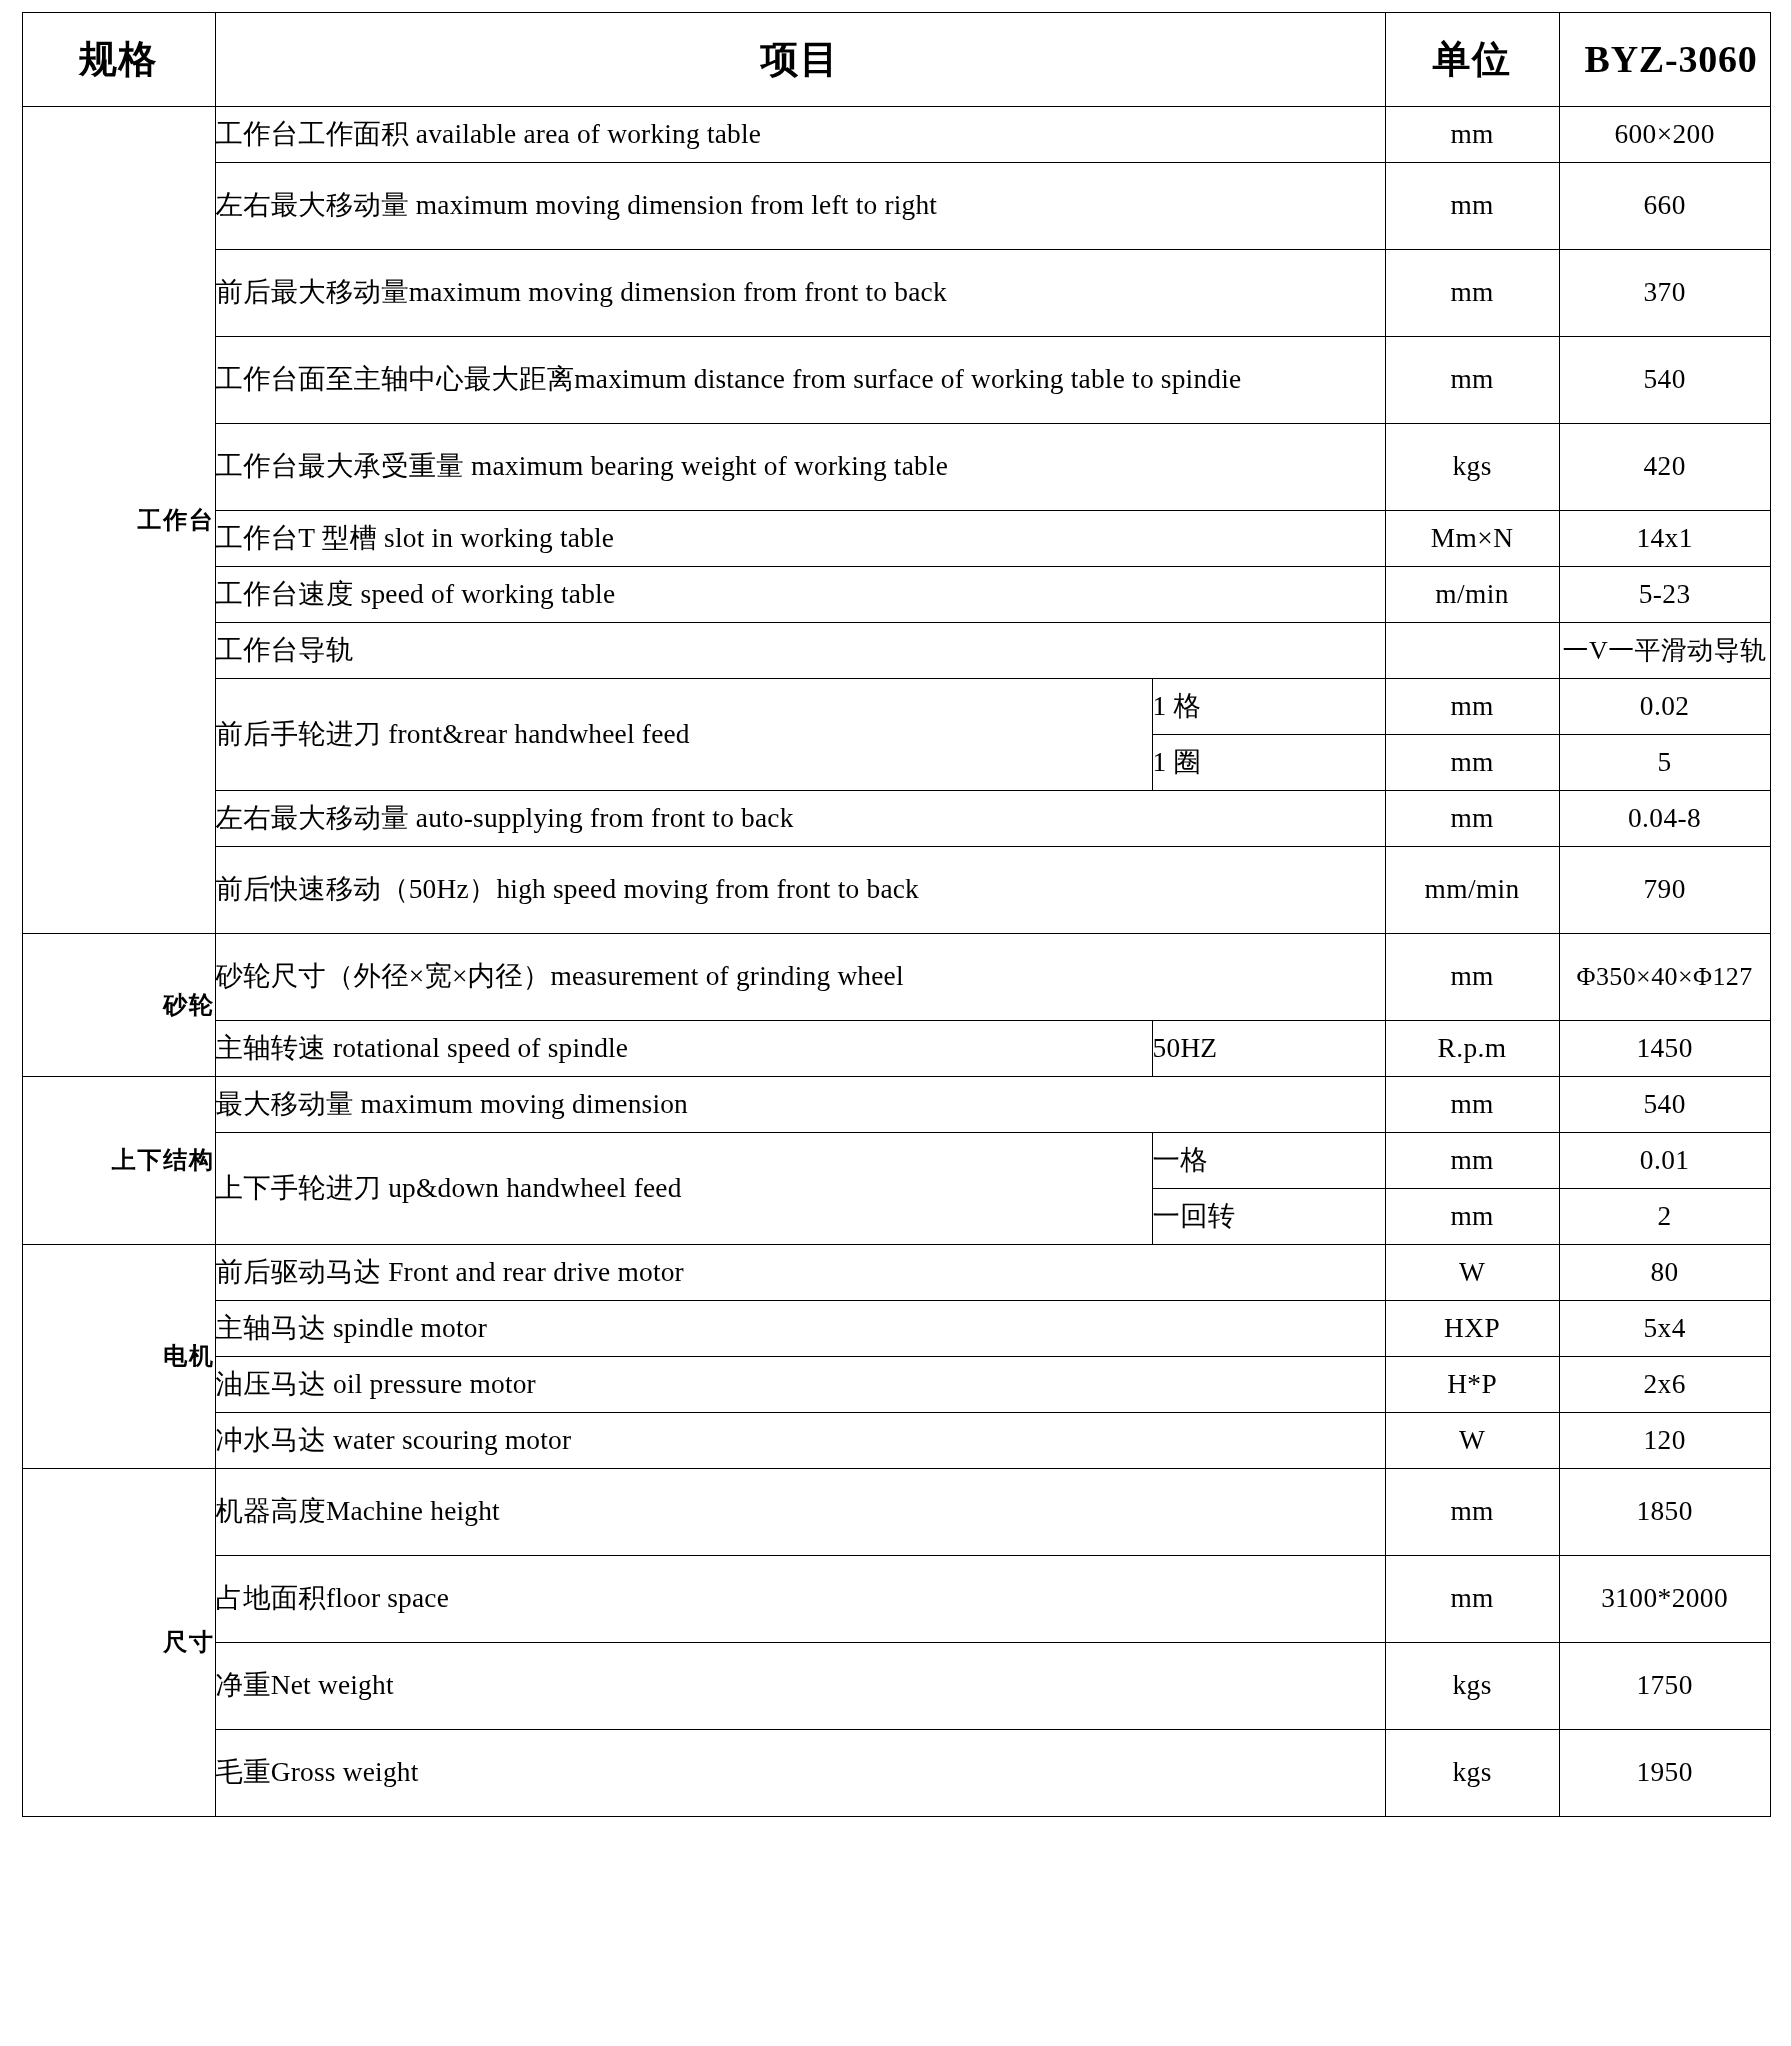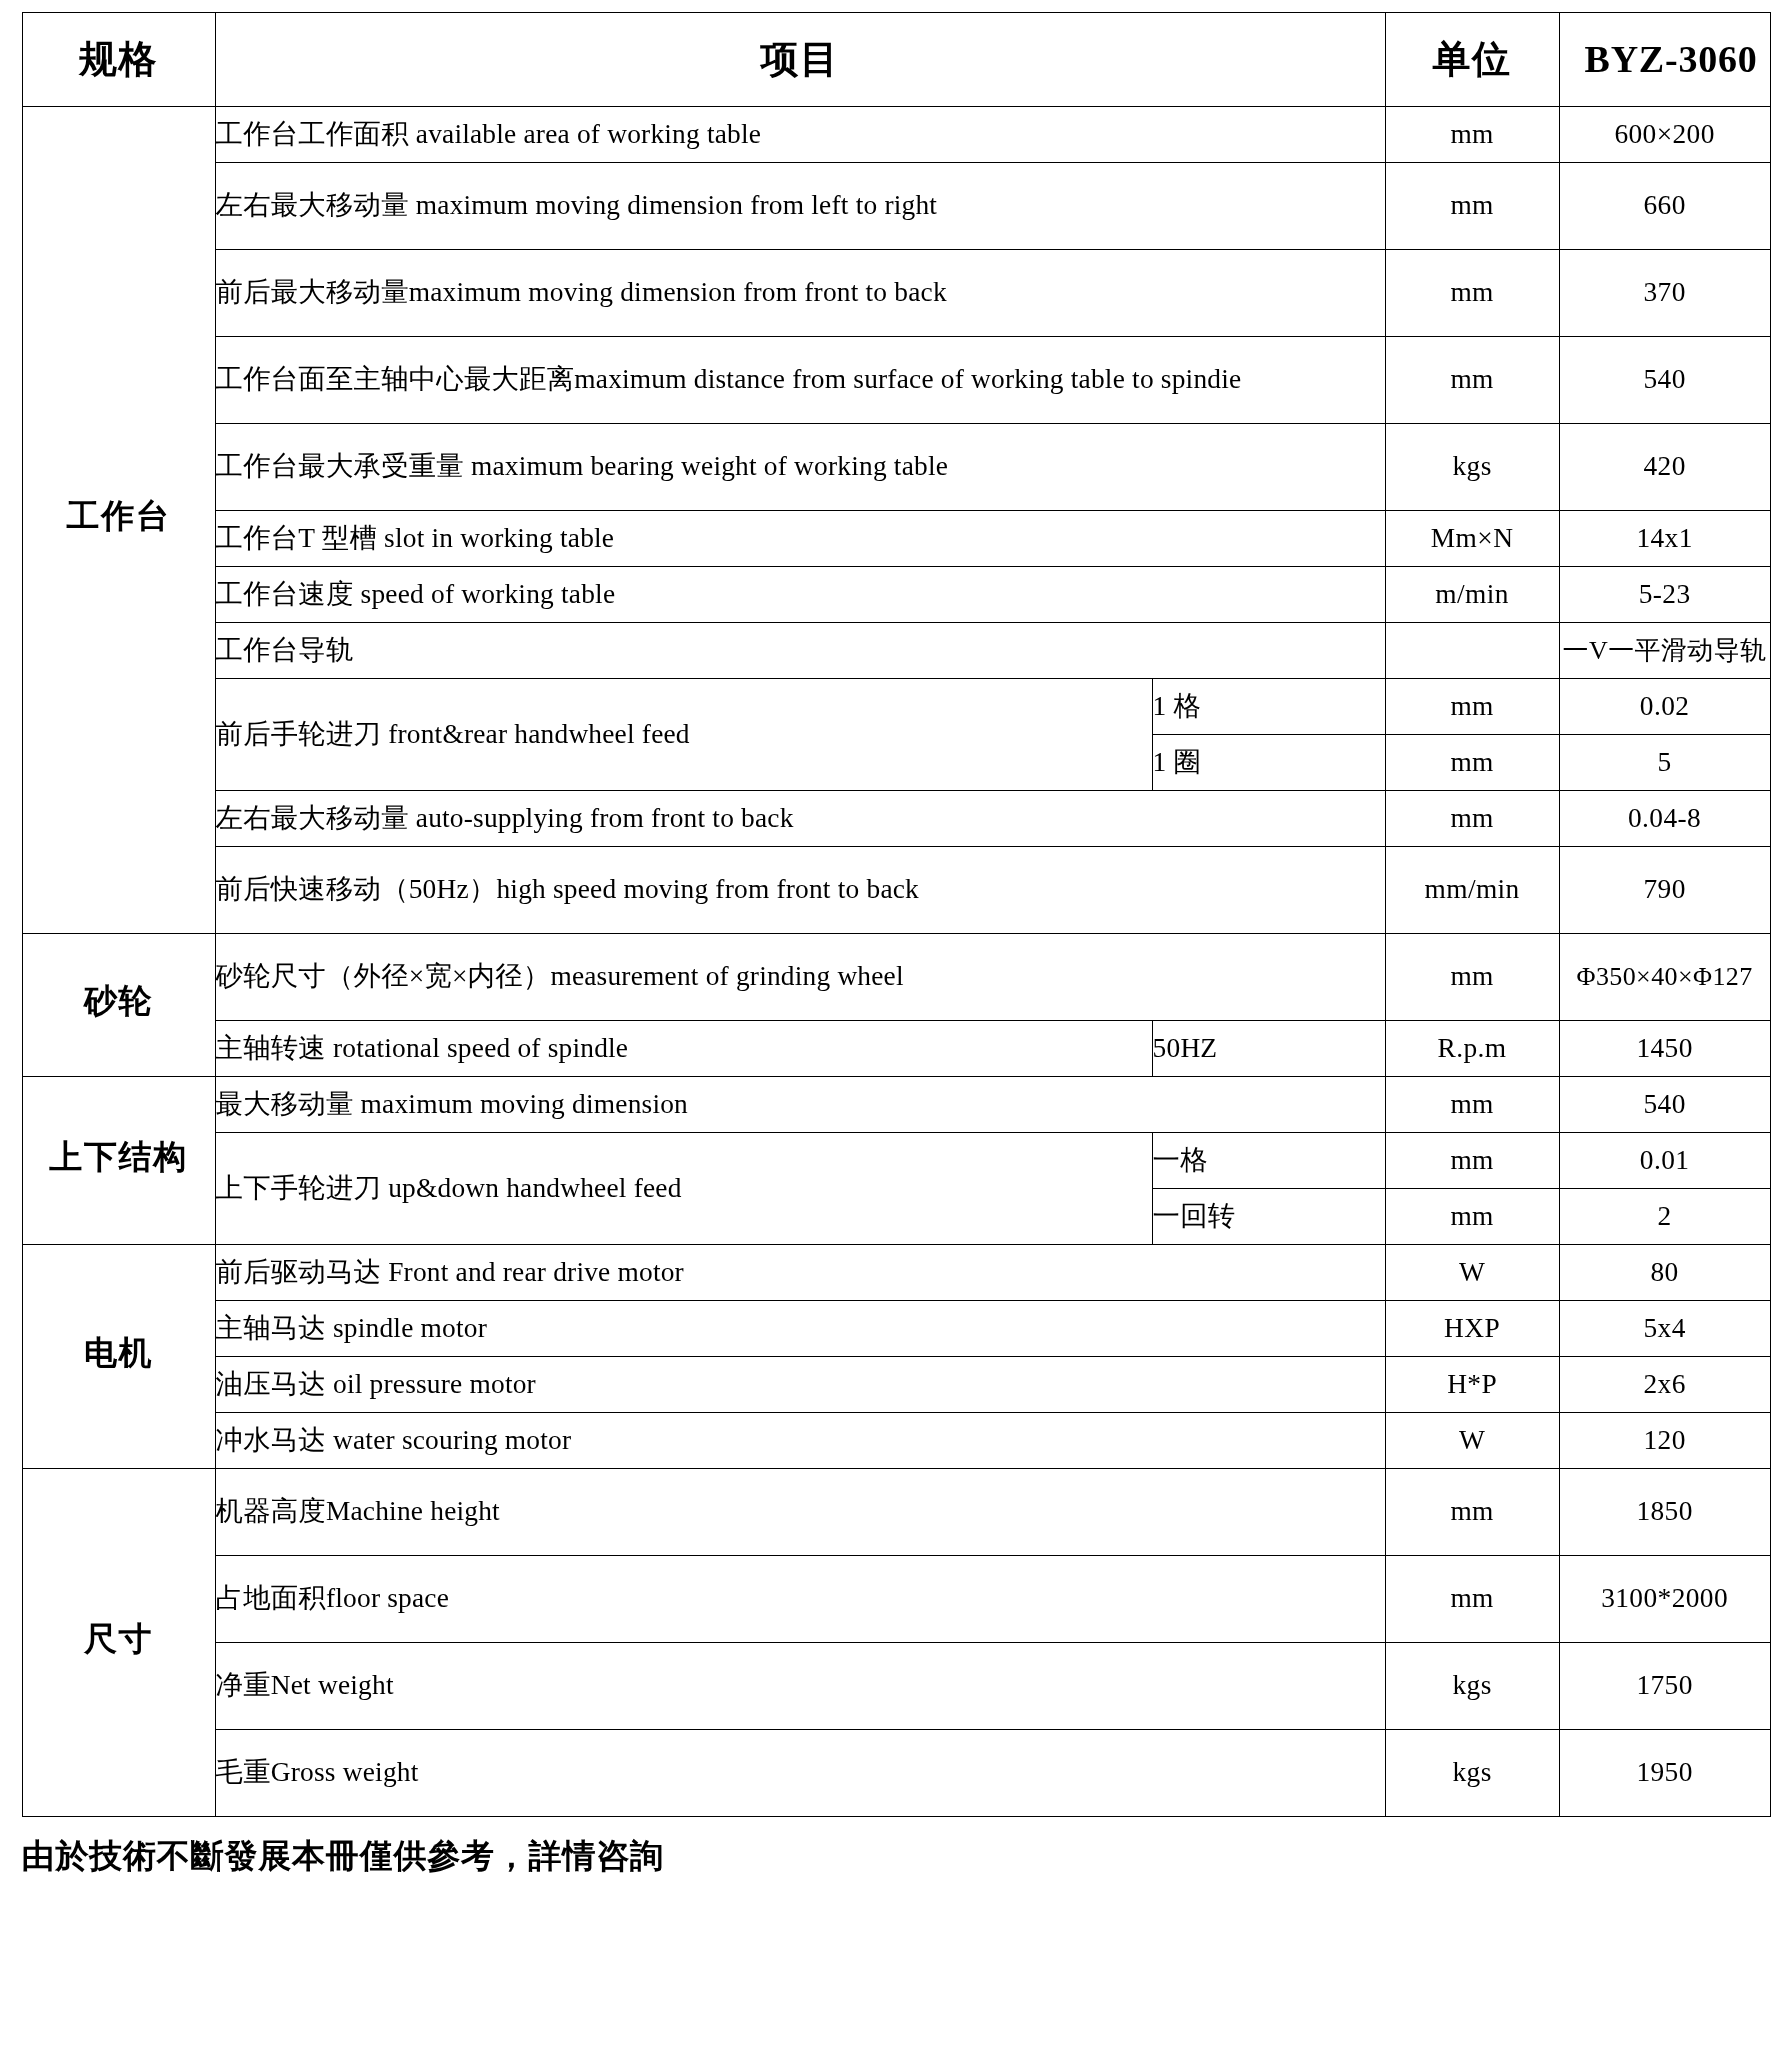--- a/index.html
+++ b/index.html
@@ -47,25 +47,25 @@
     letter-spacing: 1.7px;
     font-family: "DejaVu Sans", "Liberation Sans", sans-serif;
   }
   .hdr.model {
     font-family: "Liberation Serif", serif;
     font-size: 38px;
     letter-spacing: 0.8px;
     padding-left: 13px;
   }
   .group-cell {
-    text-align: center;
+    text-align: right;
     font-weight: bold;
-    font-size: 33px;
+    font-size: 24px;
     line-height: 1.22;
-    font-family: Liberation Mono, monospace;
+    font-family: Liberation Sans, sans-serif;
     letter-spacing: 1.7px;
   }
   .item-cell {
     text-align: left;
     font-size: 27.4px;
     line-height: 1.42;
     padding: 7.5px 0 7.5px 18.3px;
     letter-spacing: 0.2px;
   }
   .sub-cell {
@@ -249,16 +249,15 @@
         <td class="val-cell">1750</td>
       </tr>
       <tr>
         <td class="item-cell row-2" colspan="2">毛重Gross weight</td>
         <td class="unit-cell">kgs</td>
         <td class="val-cell">1950</td>
       </tr>
     </tbody>
   </table>
 
-  <div class="footnote">由於技術不斷發展本冊僅供參考，詳情咨詢</div>
 
 </div>
 
 
 </body></html>

